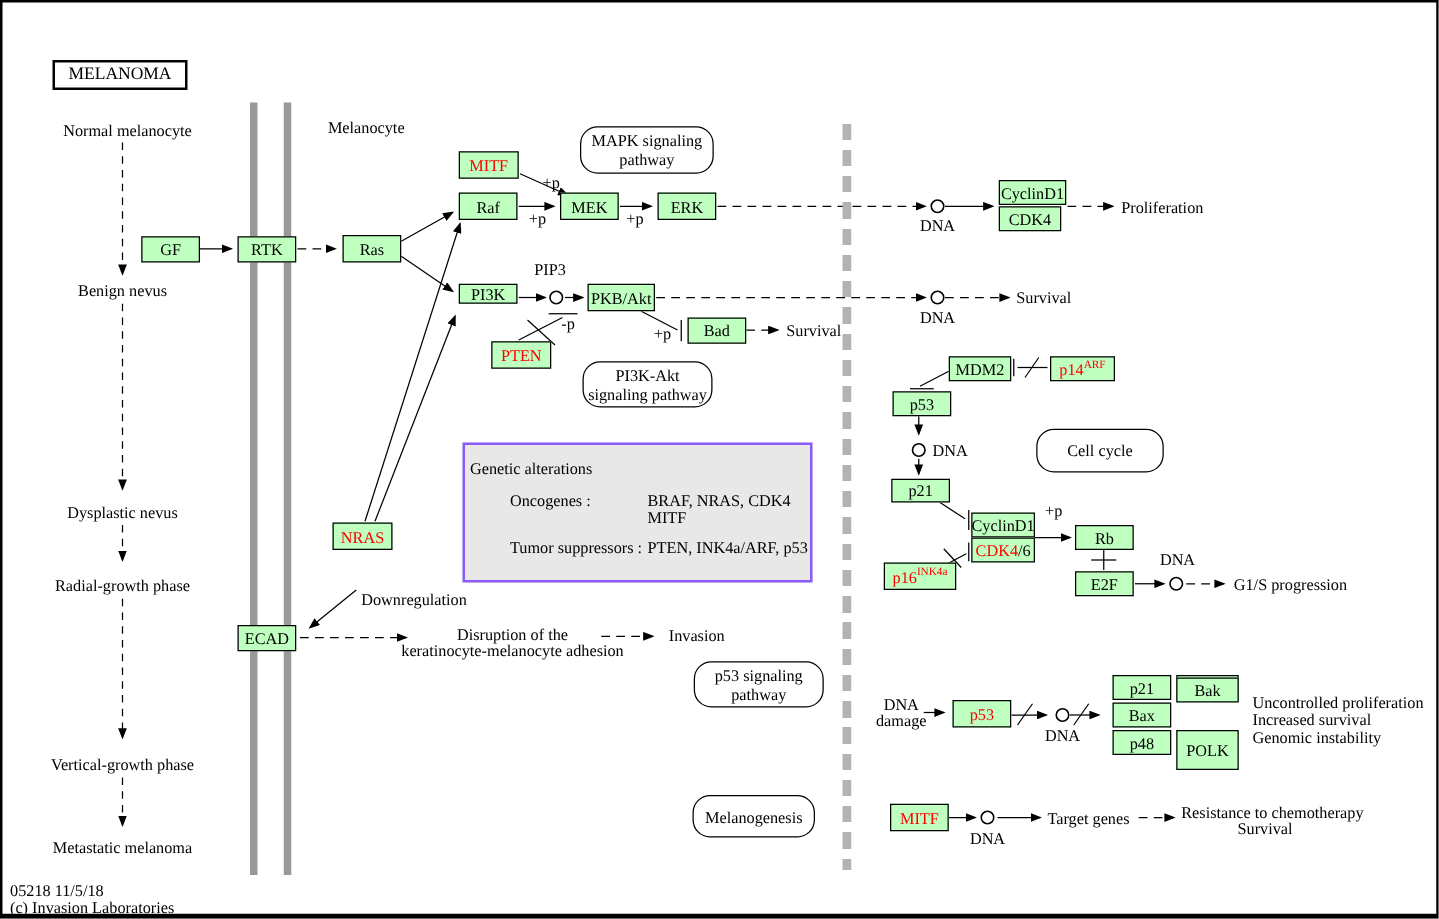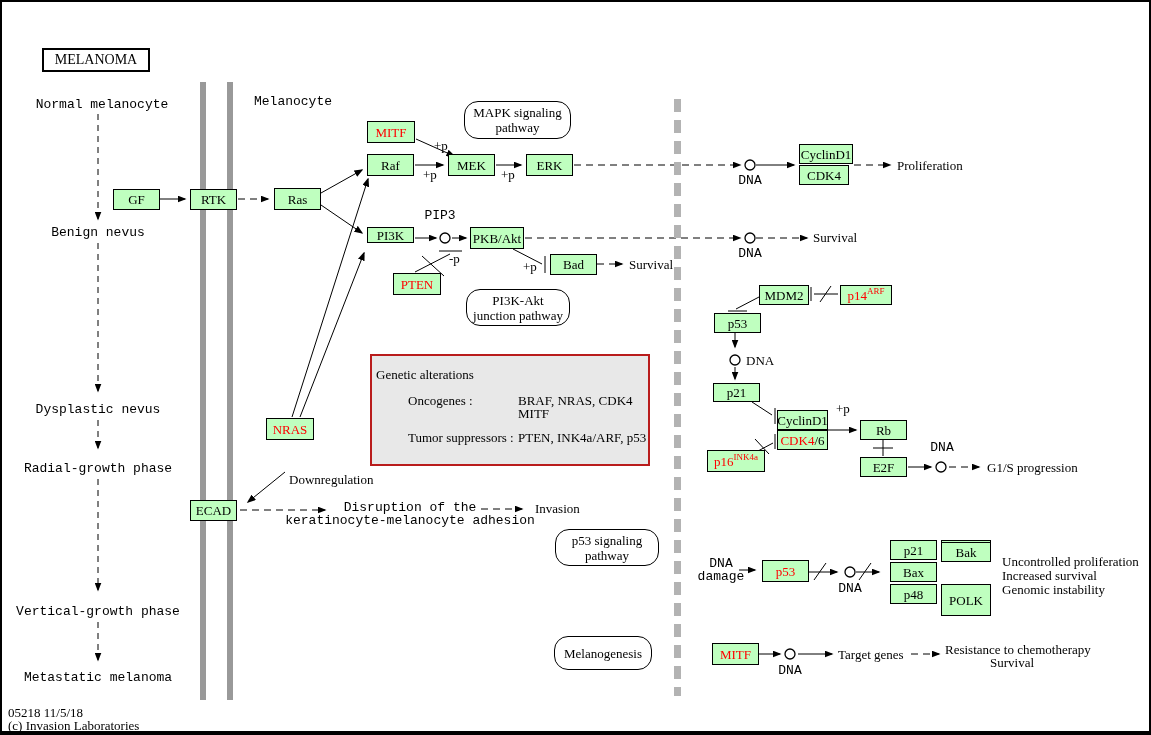--- a/index.html
+++ b/index.html
@@ -19,32 +19,32 @@
     font-size:13px;line-height:1;white-space:nowrap;box-sizing:border-box;
   }
   .gene.red, .red{color:var(--mutated,#ff0000);}
   .gene sup{font-size:9px;line-height:1;margin-top:-7px;}
   .pathway{
     position:absolute;border:1.5px solid #000;border-radius:14px;background:#fff;
     display:flex;flex-direction:column;align-items:center;justify-content:center;
     text-align:center;font-size:13px;line-height:15px;box-sizing:border-box;white-space:nowrap;
   }
   .lbl{position:absolute;font-size:13px;line-height:13px;white-space:nowrap;}
-  .ctr{transform:translateX(-50%);font-family:Liberation Mono, monospace;}
+  .ctr{transform:translateX(-50%);}
   .membrane{position:absolute;width:6px;background:var(--membrane,#999);}
   .nuclear{
     position:absolute;width:7px;
     background:repeating-linear-gradient(180deg,var(--nuclear,#b3b3b3) 0 13px,transparent 13px 21px);
   }
   .titlebox{
     position:absolute;border:2px solid #000;background:#fff;
     display:flex;align-items:center;justify-content:center;font-size:14px;box-sizing:border-box;
   }
   .legend{
-    position:absolute;background:var(--legend-fill,#e8e8e8);border:2px solid #b91c1c;
+    position:absolute;background:var(--legend-fill,#e8e8e8);border:2px solid #8b5cf6;
     box-sizing:border-box;font-size:13px;text-decoration:underline;
   }
 </style>
 </head>
 <body>
 
 <div class="canvas">
 
   <svg class="lines" width="1151" height="735">
     <defs>
@@ -185,21 +185,24 @@
   <div class="gene" style="left:888px;top:582px;width:47px;height:20px">p48</div>
   <div class="gene" style="left:939px;top:582px;width:50px;height:32px">POLK</div>
   <div class="gene red" style="left:710px;top:641px;width:47px;height:22px">MITF</div>
 
   <div class="pathway" style="left:462px;top:99px;width:107px;height:38px">
     <span>MAPK signaling</span>
     <span>pathway</span>
   </div>
   <div class="pathway" style="left:464px;top:287px;width:104px;height:37px">
     <span>PI3K-Akt</span>
-    <span>junction pathway</span>
+    <span>signaling pathway</span>
+  </div>
+  <div class="pathway" style="left:827px;top:341px;width:102px;height:35px">
+    <span>Cell cycle</span>
   </div>
   <div class="pathway" style="left:553px;top:527px;width:104px;height:37px">
     <span>p53 signaling</span>
     <span>pathway</span>
   </div>
   <div class="pathway" style="left:552px;top:634px;width:98px;height:34px">
     <span>Melanogenesis</span>
   </div>
 
   <div class="lbl ctr" style="left:438px;top:207px">PIP3</div>

